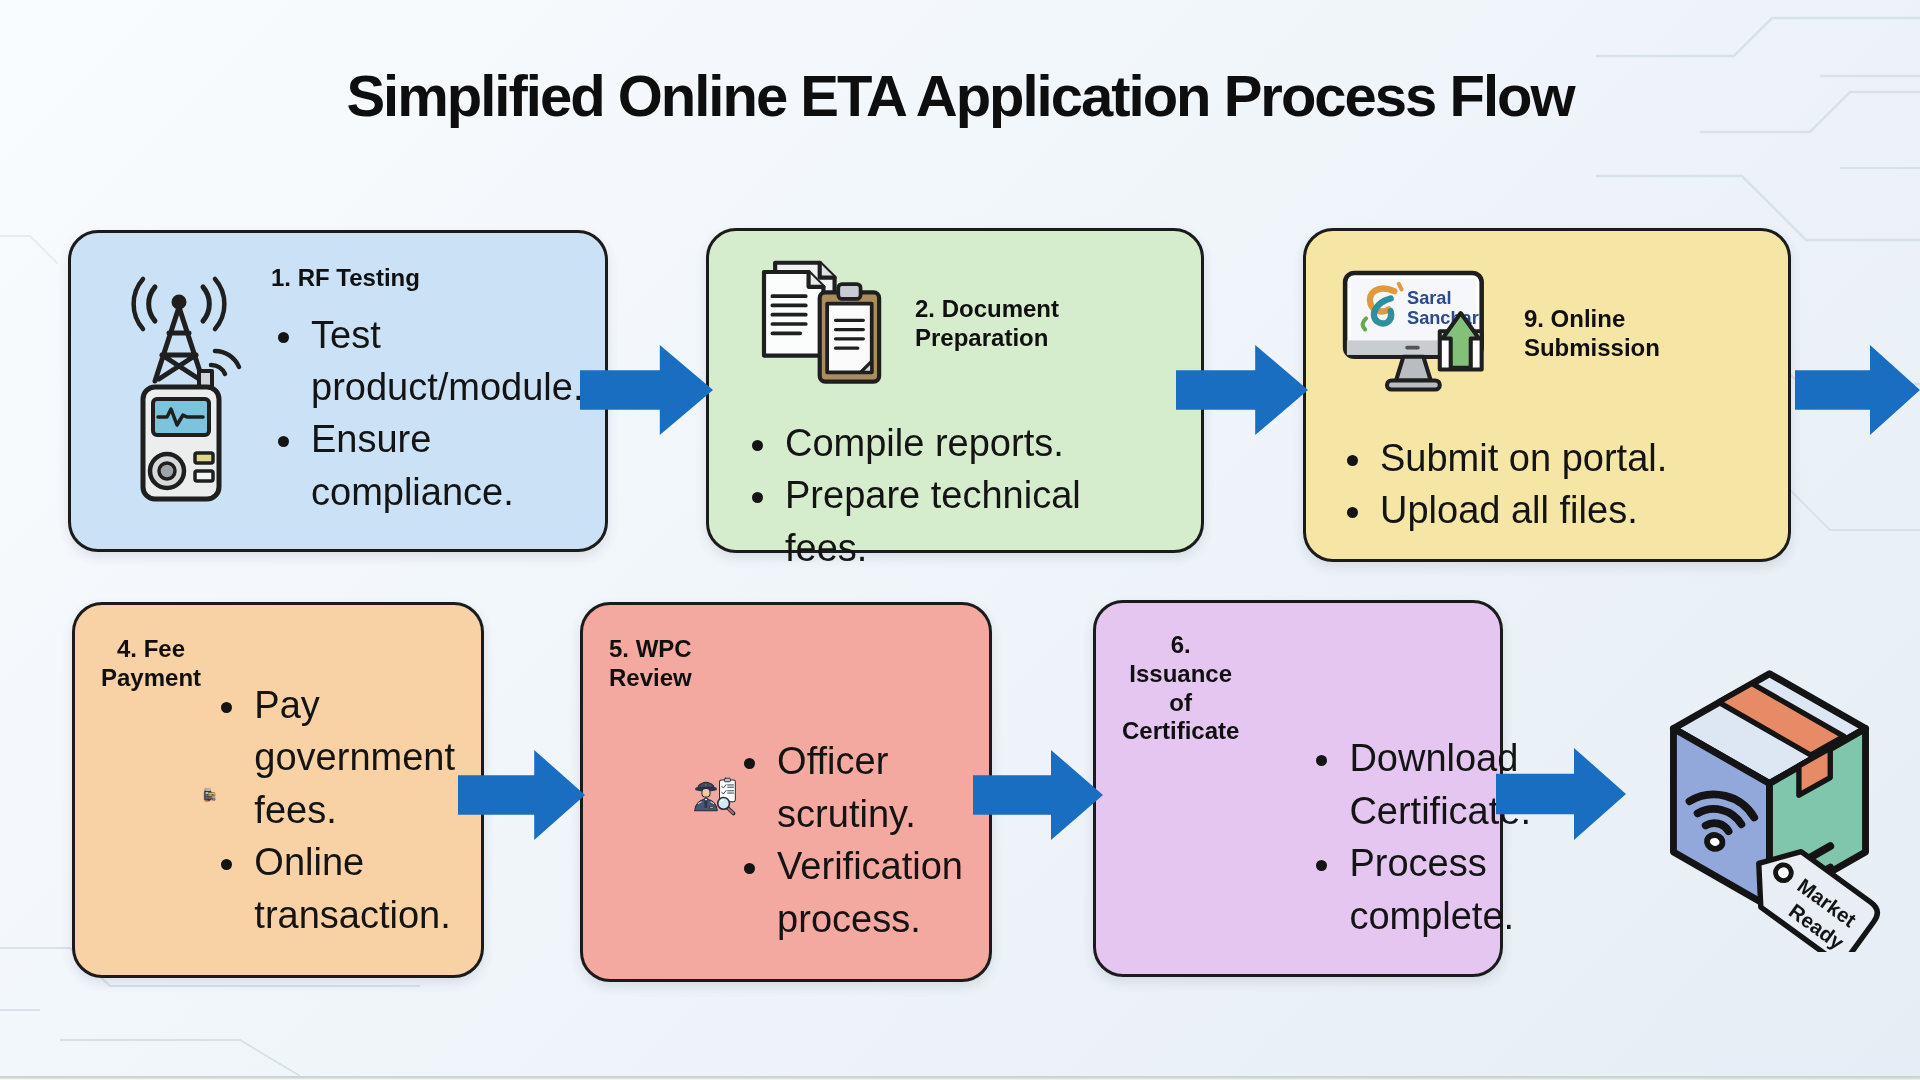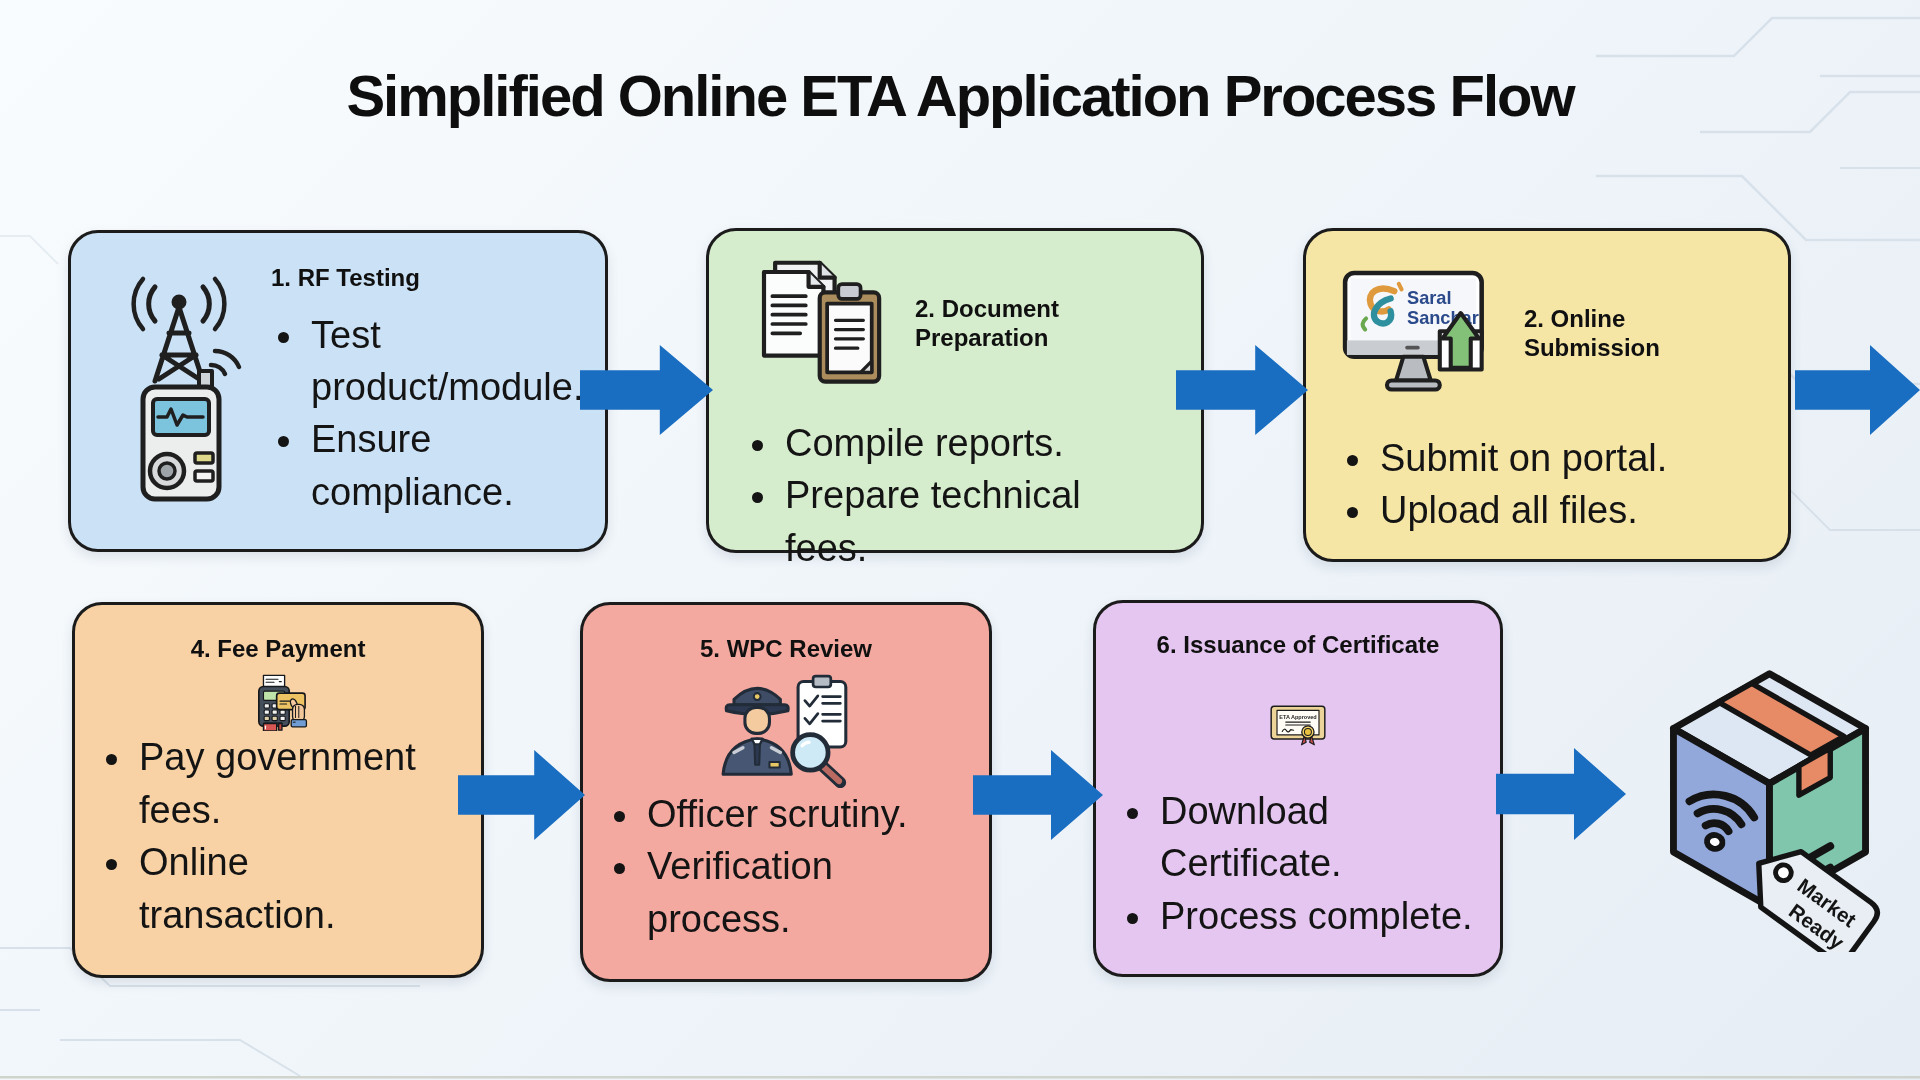--- a/index.html
+++ b/index.html
@@ -25,21 +25,21 @@
          display:flex;align-items:center;gap:12px;padding:16px 18px 16px 28px;}
   .card1 .txt{width:312px;}
   .card1 h2{margin-bottom:16px;}
   .card1 ul{padding-left:36px;}
   .card2{left:706px;top:228px;width:498px;height:325px;background:#d6edcd;padding:28px 32px;}
   .card3{left:1303px;top:228px;width:488px;height:334px;background:#f6e6a6;padding:33px 30px;}
   .head{display:flex;align-items:center;gap:24px;margin-bottom:28px;}
   .card2 h2{width:250px;}
   .card3 h2{width:240px;}
   
-  .card4,.card5,.card6{display:flex;flex-direction:column;}
+  .card4,.card5,.card6{display:flex;flex-direction:row;}
   .card4{left:72px;top:602px;width:412px;height:376px;background:#f8d2a4;padding:24px 26px;}
   .card5{left:580px;top:602px;width:412px;height:380px;background:#f4a9a0;padding:24px 26px;}
   .card6{left:1093px;top:600px;width:410px;height:377px;background:#e5c6f0;padding:22px 26px;gap:36px;}
   .card4 h2,.card5 h2,.card6 h2{text-align:center;margin-top:6px;}
   .card6 h2{width:300px;margin-left:auto;margin-right:auto;}
   .cicon{align-self:center;margin-top:8px;}
   .card4 ul,.card5 ul,.card6 ul{margin-top:auto;margin-bottom:10px;padding-left:34px;}
   
   .arrow{
     position:absolute;background:#1a6ec2;z-index:3;
@@ -141,21 +141,21 @@
         <path d="M60,36 C44,40 37,54 45,61 C53,67 63,61 60,50" stroke="#2e8f9e" stroke-width="7"></path>
         <path d="M33,58 q-7,6 -1,12" stroke="#6aa84f" stroke-width="4.5"></path>
         <path d="M69,20 l3,6" stroke="#e09a3e" stroke-width="4.5"></path>
         <text x="78" y="42" font-size="20" font-weight="bold" fill="#2b4a8b" stroke="none">Saral</text>
         <text x="78" y="64" font-size="20" font-weight="bold" fill="#2b4a8b" stroke="none">Sanchar</text>
         <rect x="114" y="72" width="46" height="42" fill="#fdfdfd" stroke-width="4.5"></rect>
         <path d="M137,52 L157,80 H148 V112 H126 V80 H117 Z" fill="#84c178" stroke-width="4.5"></path>
         <path d="M74,100 L96,100 L104,126 L66,126 Z" fill="#b9bdc2" stroke-width="4.5"></path>
         <rect x="56" y="126" width="58" height="10" rx="5" fill="#b9bdc2" stroke-width="4.5"></rect>
       </svg>
-      <h2>2. Online Submission</h2>
+      <h2>9. Online Submission</h2>
     </div>
     <ul>
       <li>Submit on portal.</li>
       <li>Upload all files.</li>
     </ul>
   </section>
 
   <div class="arrow arrow3"></div>
 
   <section class="card card4">

